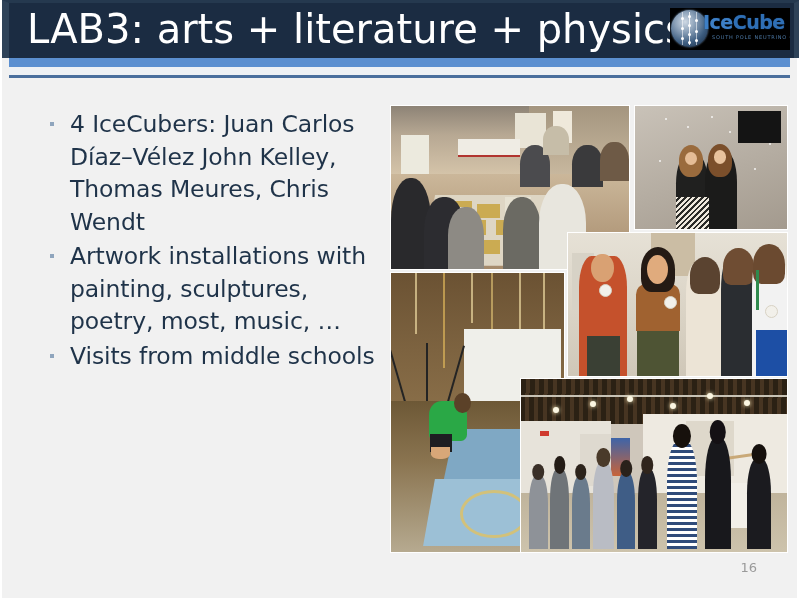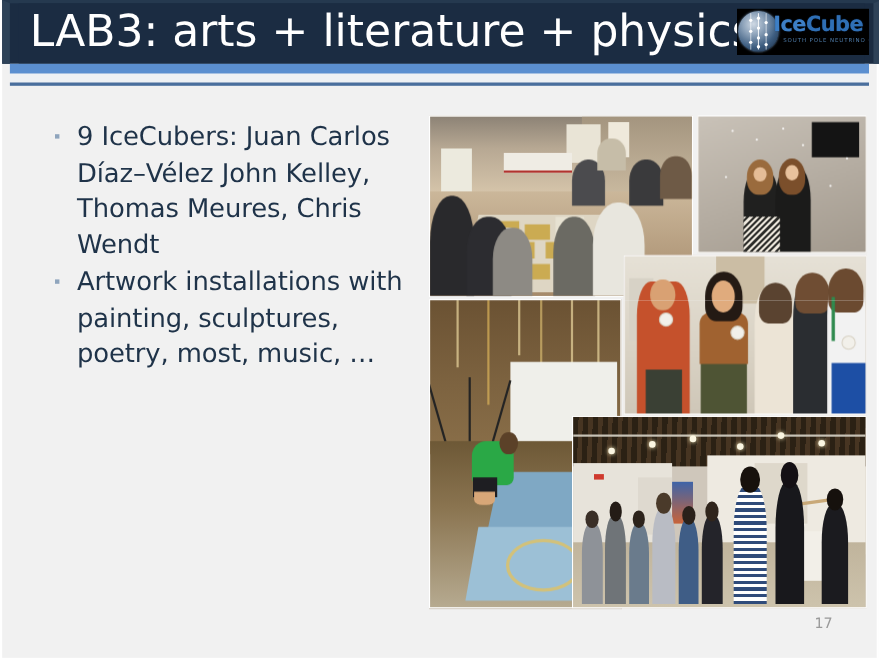--- a/index.html
+++ b/index.html
@@ -390,31 +390,37 @@
   <div class="rule-blue"></div>
   <div class="rule-pale"></div>
   <div class="rule-dark"></div>
 
   <div class="bullets">
 
     <div class="bullet-row">
       <div class="bullet-mark">
           <span class="sq"></span>
         </div>
-      <div class="bullet-text">9 IceCubers: Juan Carlos Díaz–Vélez John Kelley, Thomas Meures, Chris Wendt</div>
+      <div class="bullet-text">4 IceCubers: Juan Carlos Díaz–Vélez John Kelley, Thomas Meures, Chris Wendt</div>
     </div>
 
     <div class="bullet-row">
       <div class="bullet-mark">
           <span class="sq"></span>
         </div>
       <div class="bullet-text">Artwork installations with painting, sculptures, poetry, most, music, …</div>
     </div>
 
 
+    <div class="bullet-row">
+      <div class="bullet-mark">
+          <span class="sq"></span>
+        </div>
+      <div class="bullet-text">Visits from middle schools</div>
+    </div>
 
   </div>
 
   <div class="collage">
 
     <div class="photo p1">
       <div class="sky"></div>
       <div class="wall"></div>
       <div class="win"></div>
       <div class="win2"></div>
@@ -558,15 +564,15 @@
       <div class="kid" style="left:69%; width:10%; height:64%; background:#18181c;">
           <div class="hd" style="background:#141014;"></div>
         </div>
       <div class="kid" style="left:85%; width:9%;  height:52%; background:#1b1b1f;">
           <div class="hd" style="background:#16110d;"></div>
         </div>
     </div>
 
   </div>
 
-  <div class="page-num">17</div>
+  <div class="page-num">16</div>
 
 </div>
 
 </body></html>

